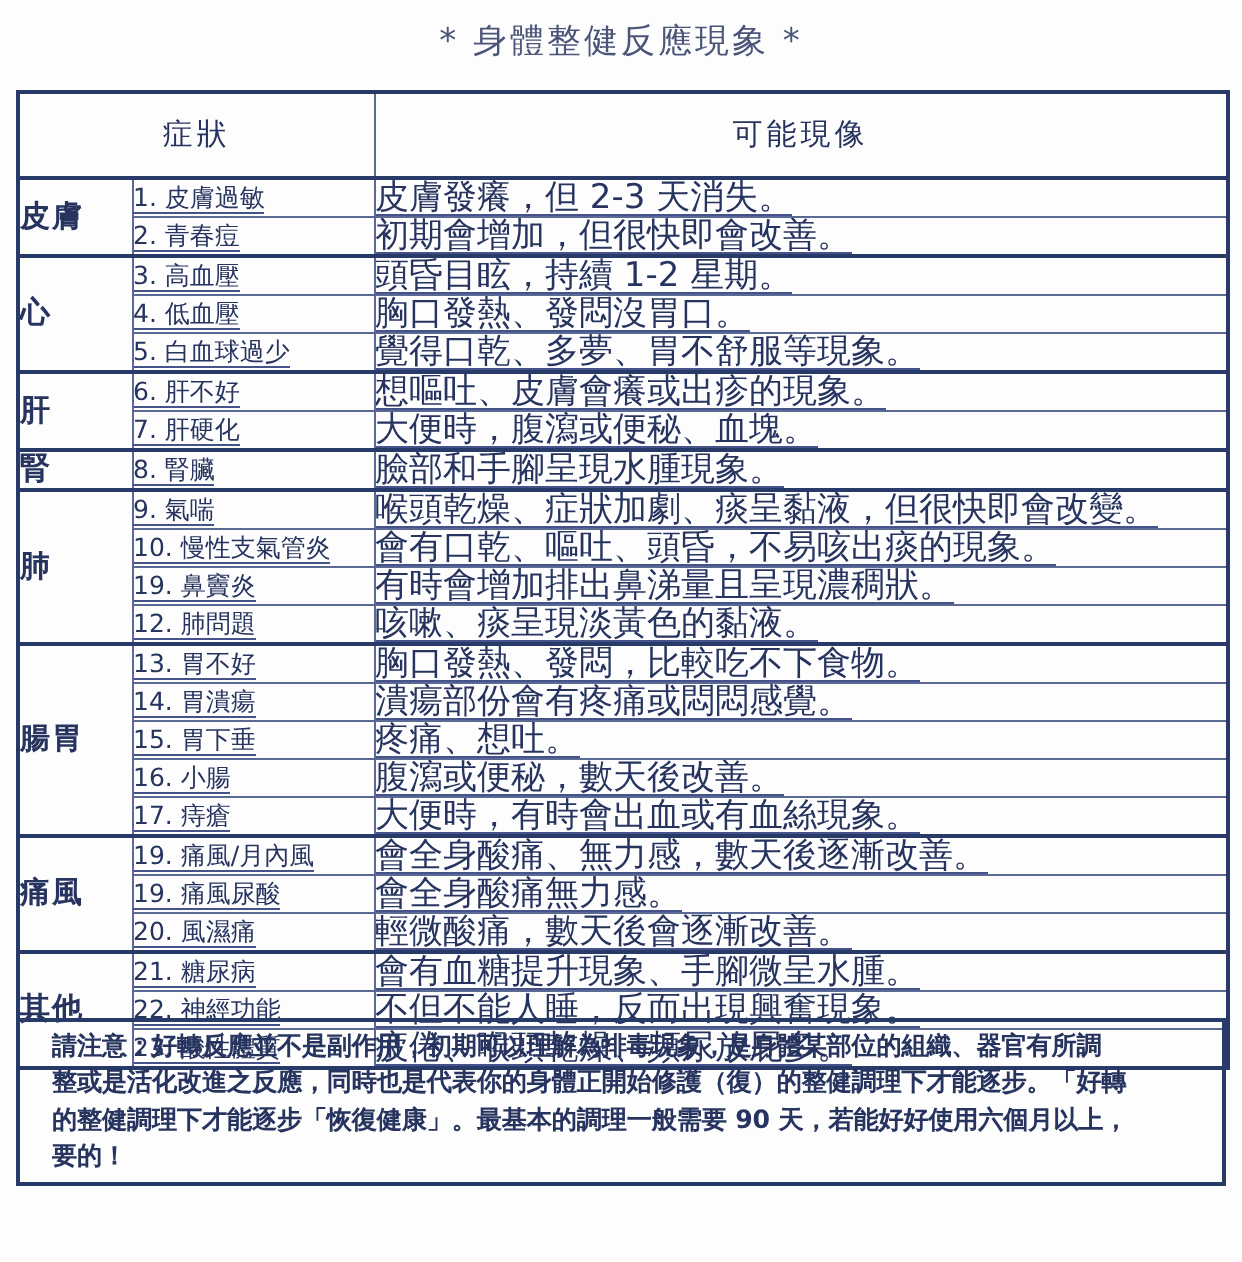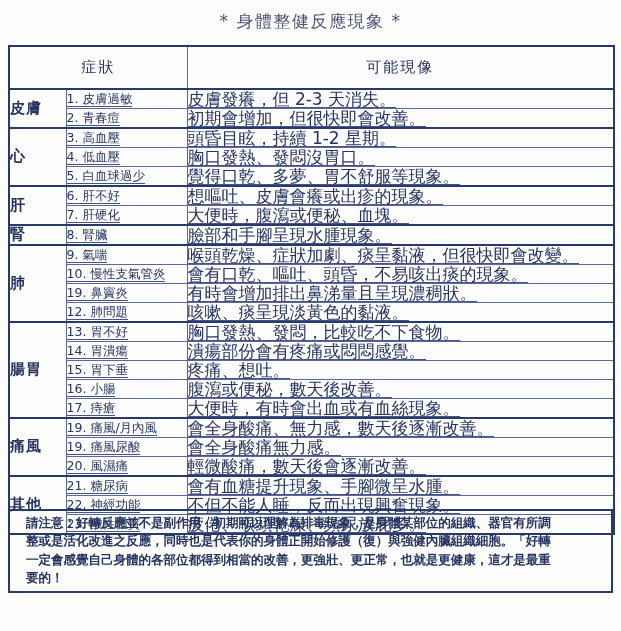--- a/index.html
+++ b/index.html
@@ -248,18 +248,18 @@
           <tr>
             <td class="name"><span class="u"><span class="num">23.</span> <span>酸性體質</span></span></td>
             <td class="desc"><span class="u">疲倦、喉頭乾燥、頻尿放屁多。</span></td>
           </tr>
         </tbody>
     </table>
   </div>
 
   <div class="note-box" id="note-box">
       <p>請注意：好轉反應並不是副作用，初期可以理解為排毒現象，是身體某部位的組織、器官有所調</p>
-      <p>整或是活化改進之反應，同時也是代表你的身體正開始修護（復）與強健內臟組織細胞。「好轉</p>
-      <p>一定會感覺自己身體的各部位都得到相當的改善，更強壯、更正常，也就是更健康，這才是最重</p>
+      <p>整或是活化改進之反應，同時也是代表你的身體正開始修護（復）的整健調理下才能逐步。「好轉</p>
+      <p>的整健調理下才能逐步「恢復健康」。最基本的調理一般需要 90 天，若能好好使用六個月以上，</p>
       <p>要的！</p>
     </div>
 
 </div>
 
 </body></html>

